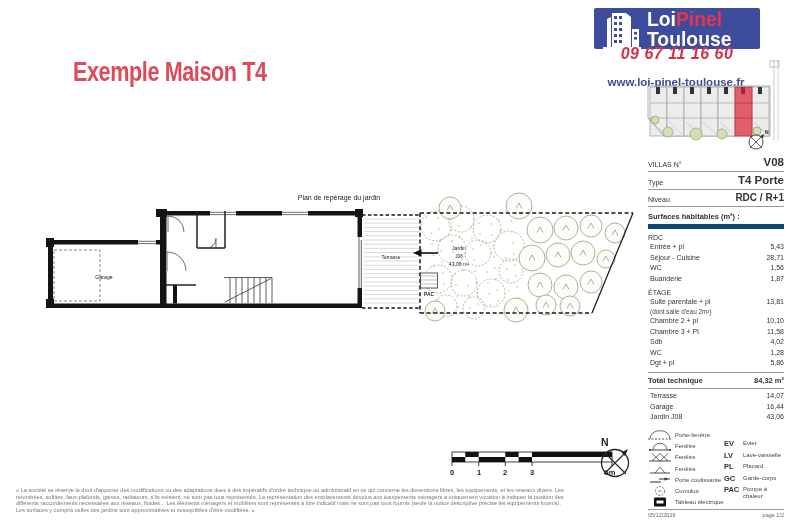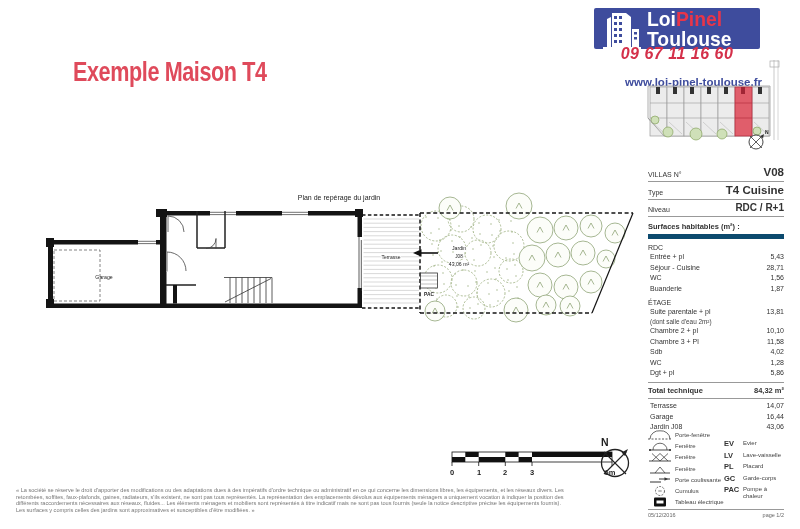--- a/index.html
+++ b/index.html
@@ -12,25 +12,25 @@
   .main-title{position:absolute;left:73px;top:57px;font-size:27px;font-weight:bold;
               color:#df4a5b;transform:scaleX(.8);transform-origin:left;white-space:nowrap;letter-spacing:-.5px;}
   .logo-box{position:absolute;left:594px;top:8px;width:166px;height:41px;background:#3e4c9d;
             border-radius:2px;display:flex;align-items:center;}
   .logo-icon{margin:0 4px 0 7px;flex:none;}
   .logo-text{color:#fff;font-weight:bold;font-size:21px;line-height:20px;
              transform:scaleX(.92);transform-origin:left;white-space:nowrap;}
   .logo-text .pinel{color:#e83549;}
   .phone{position:absolute;left:594px;top:45px;width:166px;text-align:center;color:#d4304a;
          font-weight:bold;font-style:italic;font-size:16px;letter-spacing:.5px;white-space:nowrap;}
-  .website{position:absolute;left:590px;top:76px;width:172px;text-align:right;color:#3e4c9d;
+  .website{position:absolute;left:590px;top:76px;width:172px;text-align:center;color:#3e4c9d;
            font-weight:bold;font-size:11.5px;white-space:nowrap;}
 
   
-  .sidebar{position:absolute;left:648px;top:164px;width:136px;color:#333;}
+  .sidebar{position:absolute;left:648px;top:154px;width:136px;color:#333;}
   .info-row{display:flex;justify-content:space-between;align-items:flex-end;
             padding:2px 0 3px;border-bottom:1px solid #999;}
   .info-label{font-size:7px;}
   .info-value-lg{font-size:11.5px;font-weight:bold;}
   .info-value-sm{font-size:10px;font-weight:bold;}
   .surf-title{font-size:7.5px;font-weight:bold;padding:5px 0 3px;border-bottom:5px solid #0c4a6e;}
   .sec-header{font-size:7px;padding-top:4px;line-height:9px;}
   .s-row{display:flex;justify-content:space-between;font-size:7px;line-height:10.6px;}
   .s-row .lbl{padding-left:2px;}
   .s-note{font-size:6.4px;line-height:8px;padding-left:2px;color:#444;}
@@ -156,21 +156,21 @@
   </svg>
 
   <div class="sidebar">
     <div id="info-rows">
         <div class="info-row">
           <span class="info-label">VILLAS N°</span>
           <span class="info-value-lg">V08</span>
         </div>
         <div class="info-row">
           <span class="info-label">Type</span>
-          <span class="info-value-lg">T4 Cuisine</span>
+          <span class="info-value-lg">T4 Porte</span>
         </div>
         <div class="info-row">
           <span class="info-label">Niveau</span>
           <span class="info-value-sm">RDC / R+1</span>
         </div>
       </div>
     <div class="surf-title">Surfaces habitables (m²) :</div>
     <div id="surf-sections">
         <div class="sec-header">RDC</div>
         <div class="s-row">

